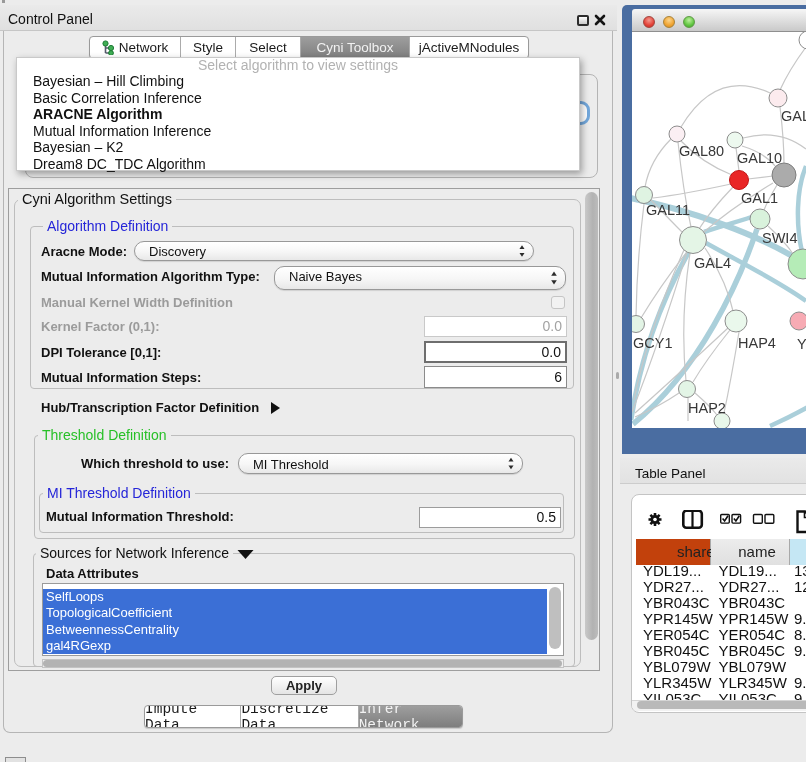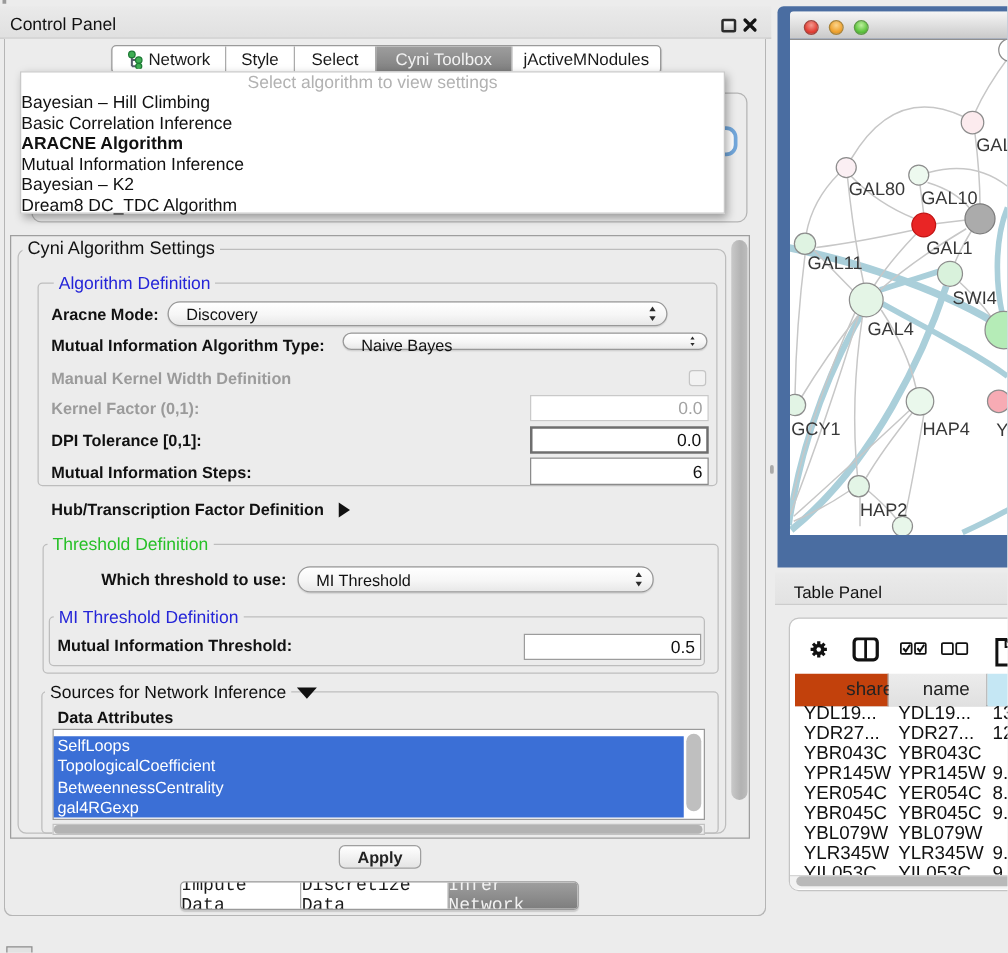--- a/index.html
+++ b/index.html
@@ -60,21 +60,21 @@
 <div class="lbl" style="left:41px;top:244px;">Aracne Mode:</div>
 <div class="combo" style="left:134px;top:241px;width:400px;height:20px;">
     <span style="position:absolute;left:14px;top:2px;">Discovery</span>
 <svg class="ar" width="10" height="20" viewBox="0 0 10 20">
       <path d="M5 3.6 L7.8 7.8 L2.2 7.8 Z" fill="#2b2b2b"></path>
       <path d="M5 16.4 L7.8 12.2 L2.2 12.2 Z" fill="#2b2b2b"></path>
     </svg>
   </div>
 
 <div class="lbl" style="left:41px;top:269px;">Mutual Information Algorithm Type:</div>
-<div class="combo" style="left:274px;top:266px;width:292px;height:14px;">
+<div class="combo" style="left:274px;top:266px;width:292px;height:24px;">
     <span style="position:absolute;left:14px;top:2px;">Naive Bayes</span>
 <svg class="ar" width="10" height="20" viewBox="0 0 10 20">
       <path d="M5 3.6 L7.8 7.8 L2.2 7.8 Z" fill="#2b2b2b"></path>
       <path d="M5 16.4 L7.8 12.2 L2.2 12.2 Z" fill="#2b2b2b"></path>
     </svg>
   </div>
 
 <div class="lbl" style="left:41px;top:295px;color:#9b9b9b;">Manual Kernel Width Definition</div>
 <div class="abs" style="left:551px;top:296px;width:14px;height:13px;border:1px solid #c5c5c5;border-radius:3px;background:#f2f2f2;"></div>
 
@@ -264,14 +264,14 @@
     <div style="position:absolute;left:82.5px;top:0;">YDL19...<br>YDR27...<br>YBR043C<br>YPR145W<br>YER054C<br>YBR045C<br>YBL079W<br>YLR345W<br>YIL053C</div>
     <div style="position:absolute;left:158px;top:0;">13<br>12<br><br>9.<br>8.<br>9.<br><br>9.<br>9</div>
   </div>
 
   <div style="position:absolute;left:0px;top:205px;width:180px;height:11px;background:#f2f2f2;border-top:1px solid #d5d5d5;"></div>
   <div style="position:absolute;left:5px;top:206px;width:175px;height:8px;background:#b9b9b9;border-radius:4px 0 0 4px;"></div>
 </div>
 
 <div class="abs" style="left:16px;top:57px;width:564px;height:114px;background:#fff;border:1px solid #c9c9c9;box-shadow:2px 3px 7px rgba(0,0,0,0.35);z-index:50;">
   <div style="height:15px;text-align:center;color:#b2b2b2;font-size:14px;line-height:14px;">Select algorithm to view settings</div>
-  <div style="padding-left:0px;font-size:14px;line-height:16.5px;">Bayesian – Hill Climbing<br>Basic Correlation Inference<br><b>ARACNE Algorithm</b><br>Mutual Information Inference<br>Bayesian – K2<br>Dream8 DC_TDC Algorithm</div>
+  <div style="padding-left:16px;font-size:14px;line-height:16.5px;">Bayesian – Hill Climbing<br>Basic Correlation Inference<br><b>ARACNE Algorithm</b><br>Mutual Information Inference<br>Bayesian – K2<br>Dream8 DC_TDC Algorithm</div>
 </div>
 
 </body></html>

